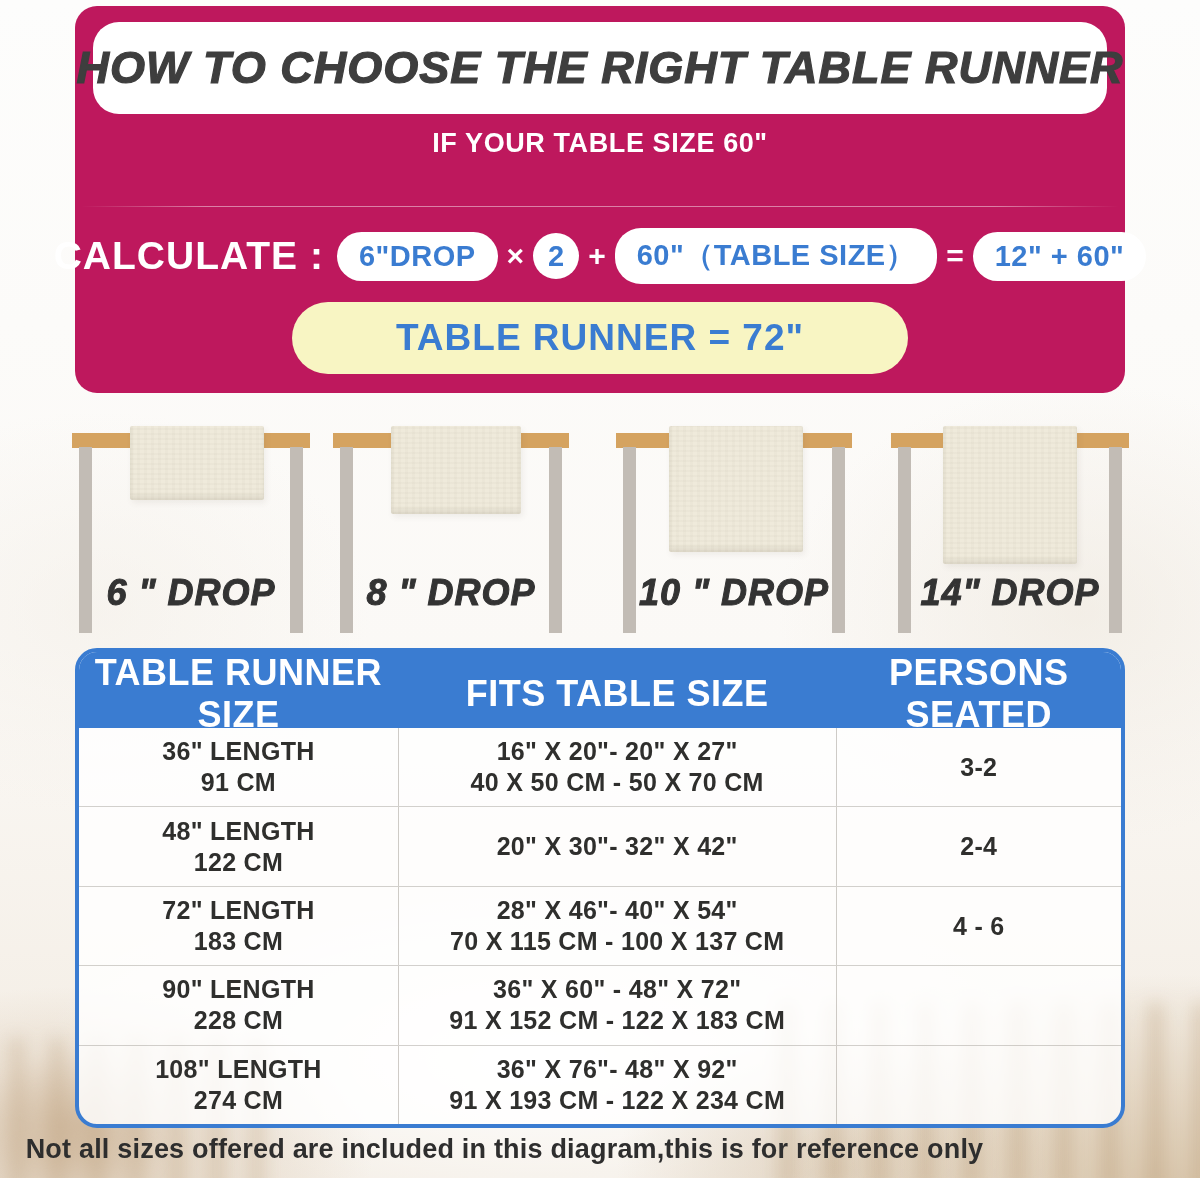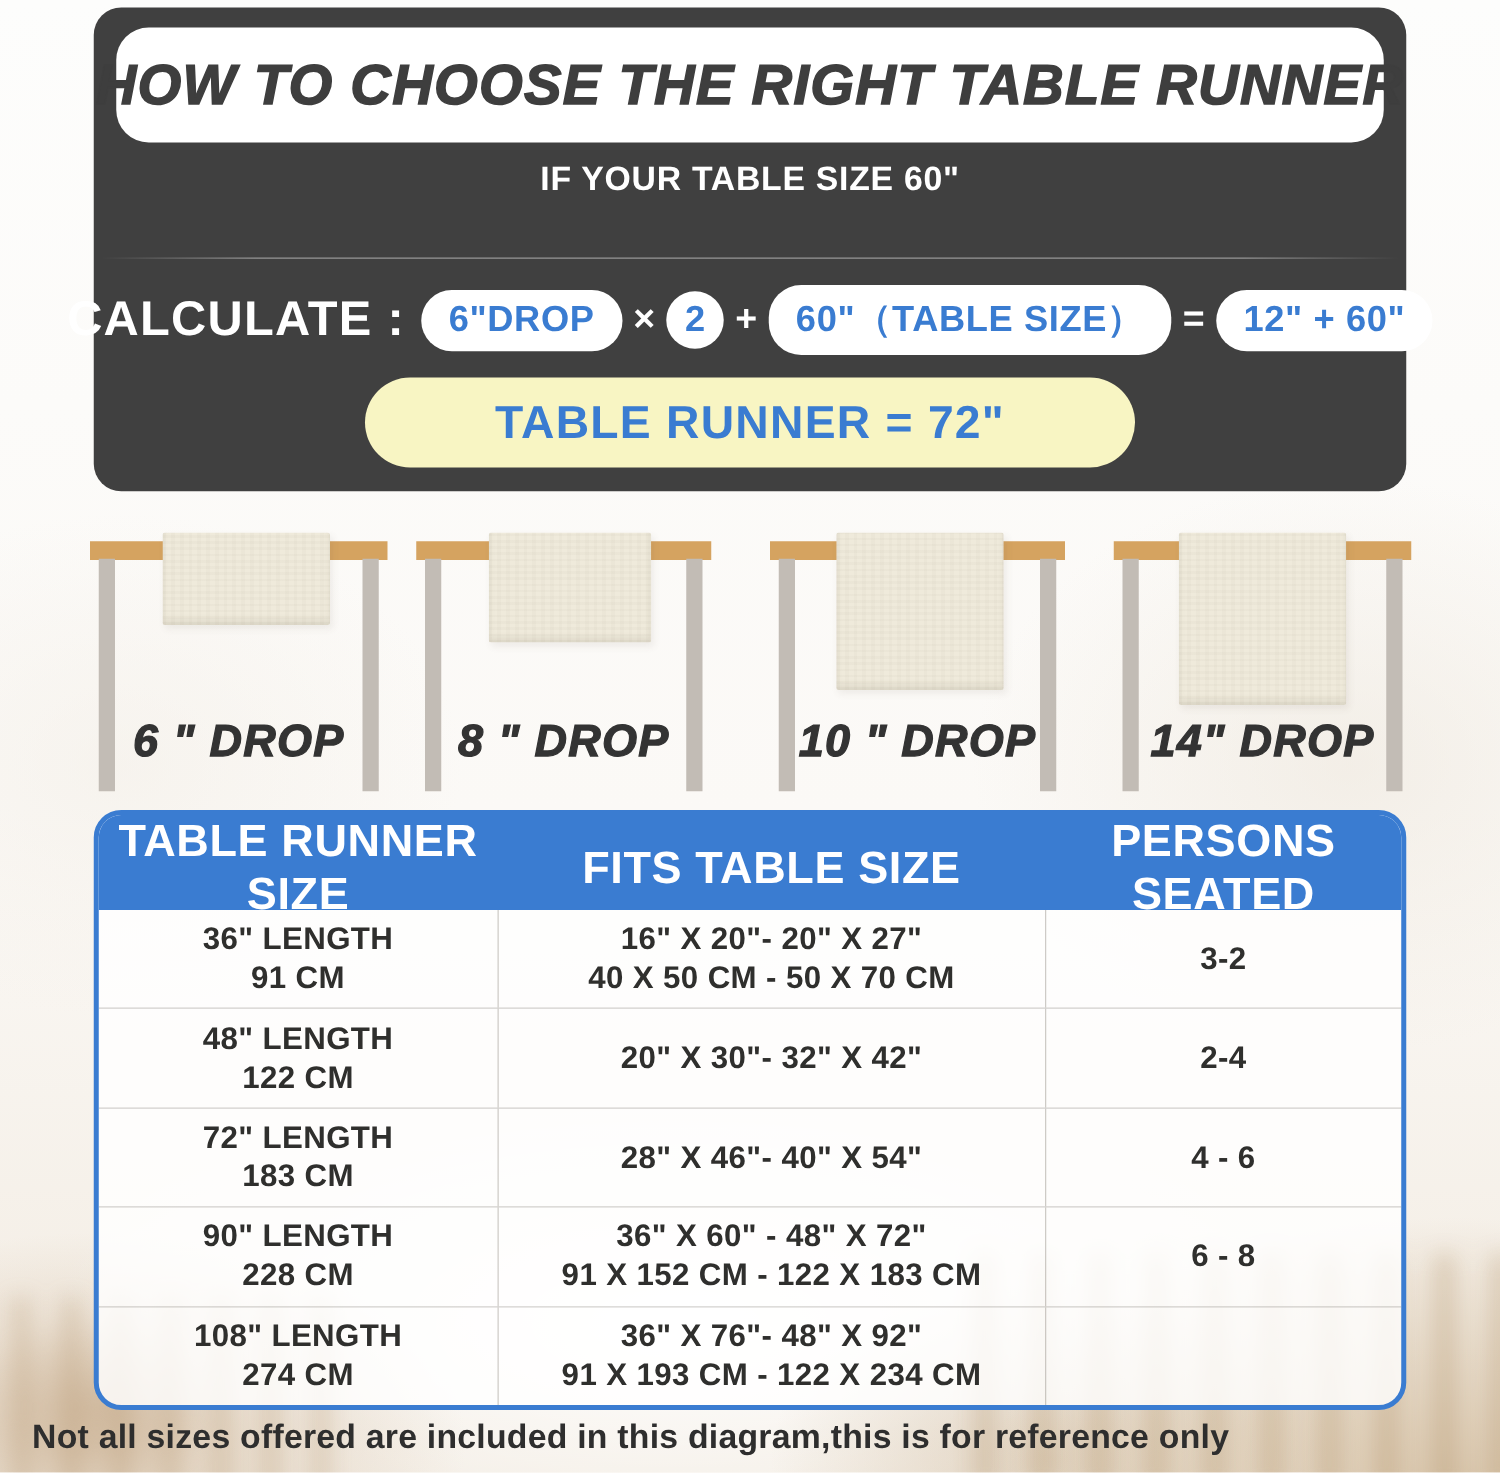--- a/index.html
+++ b/index.html
@@ -27,21 +27,21 @@
   .chair-left{
     position:absolute;left:-30px;bottom:-20px;width:300px;height:160px;
     background:
       radial-gradient(140px 110px at 35% 55%, rgba(190,160,125,.5), transparent 70%),
       repeating-linear-gradient(90deg, rgba(180,150,112,.28) 0 14px, transparent 14px 40px);
     filter:blur(8px);
   }
   
   .banner{
     position:absolute;left:75px;top:6px;width:1050px;height:387px;
-    background:#404040;border-radius:22px;
+    background:#be185d;border-radius:22px;
   }
   .title-box{
     position:absolute;left:18px;top:16px;right:18px;height:92px;
     background:#ffffff;border-radius:26px;
     display:flex;align-items:center;justify-content:center;
   }
   .title{
     font-size:45px;font-weight:bold;font-style:italic;color:#3E3E3E;
     letter-spacing:1px;-webkit-text-stroke:1.2px #3E3E3E;white-space:nowrap;
   }
@@ -213,33 +213,33 @@
       </div>
       <div class="cell">2-4</div>
     </div>
     <div class="row">
       <div class="cell">
         <span>72" LENGTH</span>
         <span>183 CM</span>
       </div>
       <div class="cell mid">
         <span>28" X 46"- 40" X 54"</span>
+        <span>70 X 115 CM - 100 X 137 CM</span>
       </div>
       <div class="cell">4 - 6</div>
     </div>
     <div class="row">
       <div class="cell">
         <span>90" LENGTH</span>
         <span>228 CM</span>
       </div>
       <div class="cell mid">
         <span>36" X 60" - 48" X 72"</span>
         <span>91 X 152 CM - 122 X 183 CM</span>
       </div>
-      <div class="cell">6 - 8</div>
     </div>
     <div class="row">
       <div class="cell">
         <span>108" LENGTH</span>
         <span>274 CM</span>
       </div>
       <div class="cell mid">
         <span>36" X 76"- 48" X 92"</span>
         <span>91 X 193 CM - 122 X 234 CM</span>
       </div>

